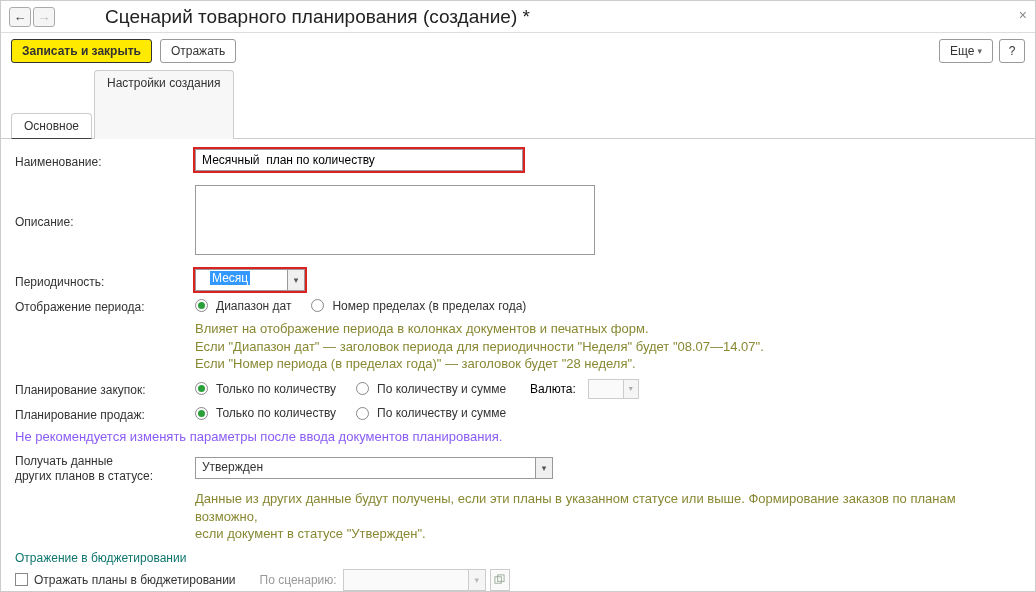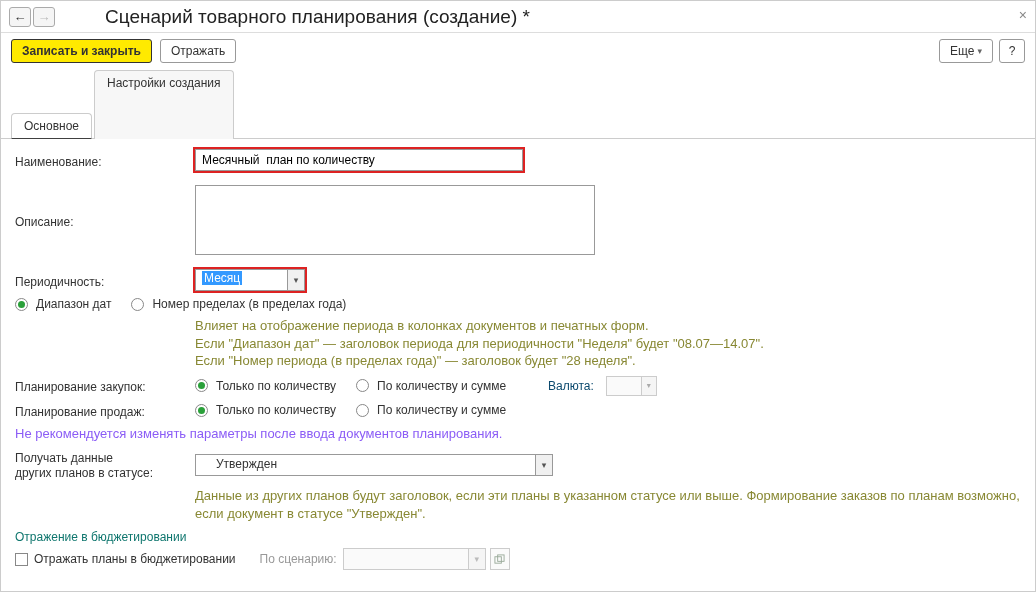--- a/index.html
+++ b/index.html
@@ -127,21 +127,21 @@
   .select-wrap {
     display: inline-flex;
     height: 22px;
     outline: 2px solid #c9a600;
     outline-offset: 0;
   }
   .select-wrap .sel-text {
     border: 1px solid #999;
     border-right: none;
     height: 100%;
-    padding: 1px 6px;
+    padding: 1px 14px;
     width: 92px;
     background: #fff;
   }
   .select-wrap .sel-text span {
     background: #3399ff;
     color: #fff;
     padding: 0 2px;
   }
   .select-wrap .sel-btn {
     width: 18px;
@@ -170,22 +170,22 @@
     color: #888833;
     font-size: 13px;
     line-height: 1.35;
     margin-left: 180px;
     margin-top: 2px;
     margin-bottom: 6px;
   }
   .hint.lesspad { margin-left: 0; }
   .hint.wide { margin-left: 180px; }
   .currency-label {
-    color: #0c4a6e;
-    margin-left: 22px;
+    color: #000000;
+    margin-left: 4px;
     margin-right: 6px;
   }
   .currency-box {
     display: inline-flex;
     height: 20px;
   }
   .currency-box .cb-text { width: 35px; border: 1px solid #ccc; background: #fafafa; border-right: none; }
   .currency-box .cb-btn { width: 16px; border: 1px solid #ccc; background: #f5f5f5; display:flex; align-items:center; justify-content:center; font-size:8px; color:#aaa;}
   .checkbox {
     width: 13px; height: 13px; border: 1px solid #888;
@@ -200,21 +200,21 @@
   }
   .disabled-text { color: #999; }
   .dropdown-plain {
     display: inline-flex;
     height: 22px;
   }
   .dropdown-plain .dp-text {
     border: 1px solid #999;
     border-right: none;
     width: 340px;
-    padding: 2px 20px;
+    padding: 2px 6px;
     background: #fff;
   }
   .dropdown-plain .dp-btn {
     width: 18px;
     border: 1px solid #999;
     background: #f0f0f0;
     display:flex; align-items:center; justify-content:center; font-size:9px; color:#555;
   }
   .dropdown-disabled .dp-text { width: 125px; border-color:#ccc; background:#fafafa; color:#aaa;}
   .dropdown-disabled .dp-btn { border-color:#ccc; background:#f5f5f5; color:#bbb;}
@@ -271,20 +271,21 @@
     <div class="label">Периодичность:</div>
     <span class="highlight-red-box">
       <div class="select-wrap">
         <div class="sel-text"><span>Месяц</span></div>
         <div class="sel-btn">▾</div>
       </div>
     </span>
   </div>
 
   <div class="row">
+    <div class="label">Отображение периода:</div>
     <div class="radio-row">
       <span class="radio checked"></span>
       <span class="radio-label">Диапазон дат</span>
       <span class="radio"></span>
       <span class="radio-label">Номер пределах (в пределах года)</span>
     </div>
   </div>
 
   <div class="hint">
     <div>Влияет на отображение периода в колонках документов и печатных форм.</div>
@@ -325,21 +326,21 @@
       <div>Получать данные</div>
       <div>других планов в статусе:</div>
     </div>
     <div class="dropdown-plain">
       <div class="dp-text">Утвержден</div>
       <div class="dp-btn">▾</div>
     </div>
   </div>
 
   <div class="hint wide">
-    <div>Данные из других планов будут заголовок, если эти планы в указанном статусе или выше. Формирование заказов по планам возможно,</div>
+    <div>Данные из других данные будут получены, если эти планы в указанном статусе или выше. Формирование заказов по планам возможно,</div>
     <div>если документ в статусе "Утвержден".</div>
   </div>
 
   <div class="section-title">Отражение в бюджетировании</div>
 
   <div class="row">
     <div class="inline-group">
       <span class="checkbox"></span>
       <span>Отражать планы в бюджетировании</span>
       <span class="disabled-text" style="margin-left:24px;">По сценарию:</span>

